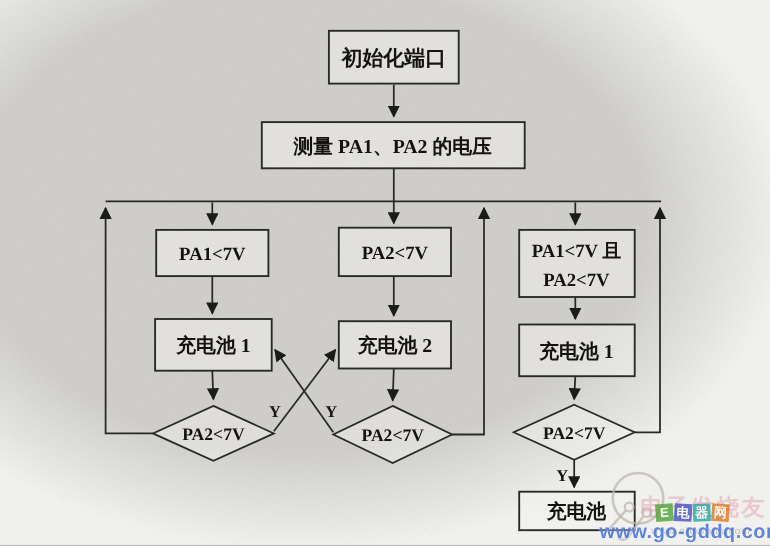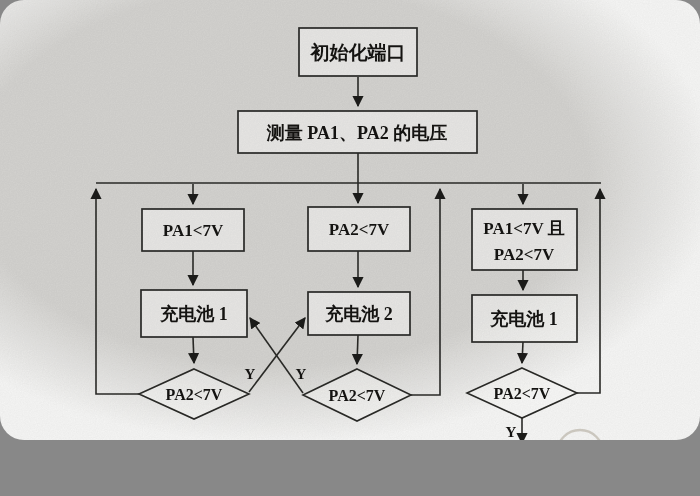--- a/index.html
+++ b/index.html
@@ -1,24 +1,23 @@
 <!DOCTYPE html>
 <html><head>
 <meta charset="utf-8">
 <style>
   html,body{margin:0;padding:0;background:#888;}
   .canvas{
     position:relative;
-    width:700px;height:440px;
+    width:700px;height:496px;
     overflow:hidden;
     background:
       radial-gradient(80% 78% at 40% 40%, #d7d6d3 0%, #d7d6d3 55%, rgba(215,214,211,0) 78%),
       #fafaf9;
     font-family:"Liberation Serif","DejaVu Serif",serif;
-    border-radius:24px;
   }
   svg text{
     fill:#151412;
     font-family:"Liberation Serif","DejaVu Serif",serif;
     font-weight:bold;
   }
   .node-rect{fill:rgba(252,252,250,0.55);stroke:#2b2b28;stroke-width:1.7px;}
   .node-diamond{fill:rgba(252,252,250,0.45);stroke:#2b2b28;stroke-width:1.6px;}
   .edge{stroke:#2b2b28;stroke-width:1.6px;fill:none;}
   .t-lg{font-size:19px;}

